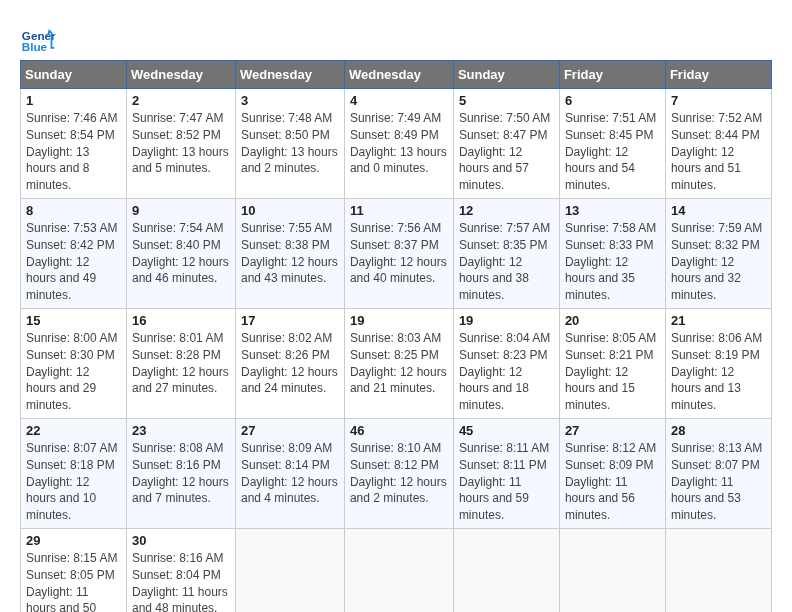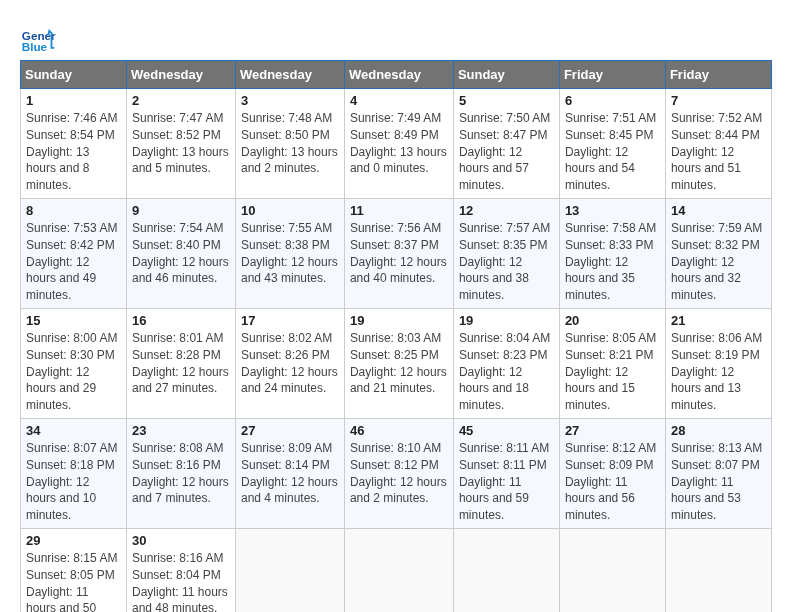--- a/index.html
+++ b/index.html
@@ -153,21 +153,21 @@
         <td><span class="day-num">19</span>
 <span class="day-detail">Sunrise: 8:03 AM<br>Sunset: 8:25 PM<br>Daylight: 12 hours and 21 minutes.</span></td>
         <td><span class="day-num">19</span>
 <span class="day-detail">Sunrise: 8:04 AM<br>Sunset: 8:23 PM<br>Daylight: 12 hours and 18 minutes.</span></td>
         <td><span class="day-num">20</span>
 <span class="day-detail">Sunrise: 8:05 AM<br>Sunset: 8:21 PM<br>Daylight: 12 hours and 15 minutes.</span></td>
         <td><span class="day-num">21</span>
 <span class="day-detail">Sunrise: 8:06 AM<br>Sunset: 8:19 PM<br>Daylight: 12 hours and 13 minutes.</span></td>
       </tr>
       <tr>
-        <td><span class="day-num">34</span>
+        <td><span class="day-num">22</span>
 <span class="day-detail">Sunrise: 8:07 AM<br>Sunset: 8:18 PM<br>Daylight: 12 hours and 10 minutes.</span></td>
         <td><span class="day-num">23</span>
 <span class="day-detail">Sunrise: 8:08 AM<br>Sunset: 8:16 PM<br>Daylight: 12 hours and 7 minutes.</span></td>
         <td><span class="day-num">27</span>
 <span class="day-detail">Sunrise: 8:09 AM<br>Sunset: 8:14 PM<br>Daylight: 12 hours and 4 minutes.</span></td>
         <td><span class="day-num">46</span>
 <span class="day-detail">Sunrise: 8:10 AM<br>Sunset: 8:12 PM<br>Daylight: 12 hours and 2 minutes.</span></td>
         <td><span class="day-num">45</span>
 <span class="day-detail">Sunrise: 8:11 AM<br>Sunset: 8:11 PM<br>Daylight: 11 hours and 59 minutes.</span></td>
         <td><span class="day-num">27</span>

